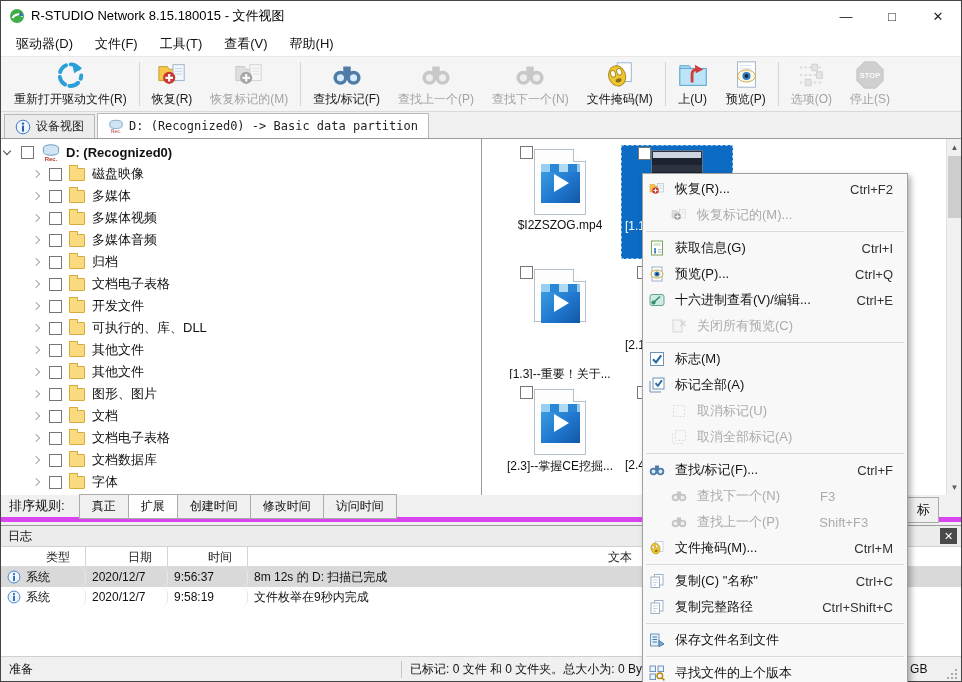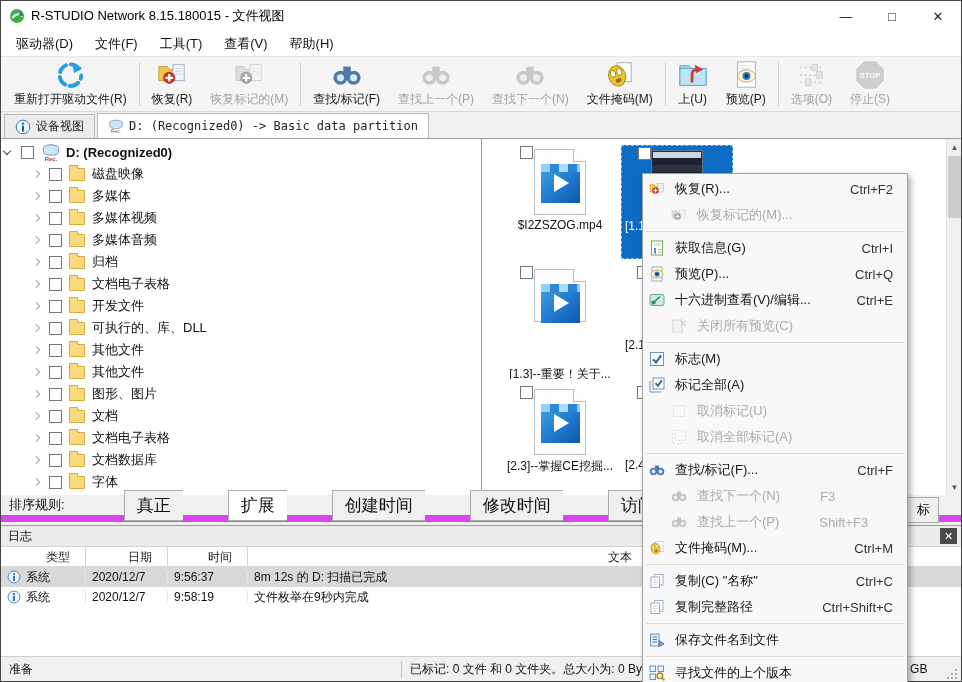--- a/index.html
+++ b/index.html
@@ -63,23 +63,23 @@
   .thumb::before { content:''; position:absolute; top:1px; left:1px; right:1px; height:6px; background:#cdd5de; }
   .thumb::after { content:''; position:absolute; bottom:8px; left:18px; width:14px; height:14px; border-radius:50%; background:#2a6fb5; border:2px solid #6fa3d4; }
 
   
   .vscroll { position:absolute; top:0; right:0; bottom:0; width:15px; background:#f0f0f0; border-left:1px solid #e0e0e0; }
   .sarrow { position:absolute; left:0; width:15px; height:16px; color:#5a5a5a; font-size:8px; display:flex; align-items:center; justify-content:center; }
   .sarrow.up { top:0; } .sarrow.down { bottom:0; }
   .sthumb { position:absolute; left:1px; top:17px; width:13px; height:62px; background:#cdcdcd; }
 
   
-  .sortbar { height:27px; background:#f0f0f0; display:flex; align-items:center; padding-left:8px; border-bottom:7px solid #d946ef; position:relative; flex:0 0 auto; }
+  .sortbar { height:27px; background:#f0f0f0; display:flex; align-items:center; padding-left:8px; border-bottom:5px solid #d946ef; position:relative; flex:0 0 auto; }
   .sort-label { font-size:13px; color:#111; margin-right:14px; }
-  .stab { padding:3px 12px; font-size:17px; color:#111; border:1px solid #ababab; border-right:none; background:#f0f0f0;margin-left:45px; }
+  .stab { padding:3px 12px; font-size:12px; color:#111; border:1px solid #ababab; border-right:none; background:#f0f0f0; }
   .stab:last-of-type { border-right:1px solid #ababab;text-align:center; }
   .stab.active { background:#fff; }
   .rtab { position:absolute; right:22px; top:2px; width:64px; padding:3px 8px 3px 0; text-align:right; font-size:13px; color:#111; border:1px solid #ababab; background:#f0f0f0; }
 
   .gap3 { height:3px; background:#f0f0f0; flex:0 0 auto; }
 
   
   .logpanel { height:131px; background:#fff; border-top:1px solid #9a9a9a; display:flex; flex-direction:column; flex:0 0 auto; }
   .loghead { height:21px; background:#ececec; border-bottom:1px solid #d2d2d2; display:flex; align-items:center; padding:0 4px 0 7px; font-size:12px; color:#111; }
   .logclose { margin-left:auto; width:17px; height:16px; background:#4a4a4a; color:#fff; font-size:11px; display:flex; align-items:center; justify-content:center; }

